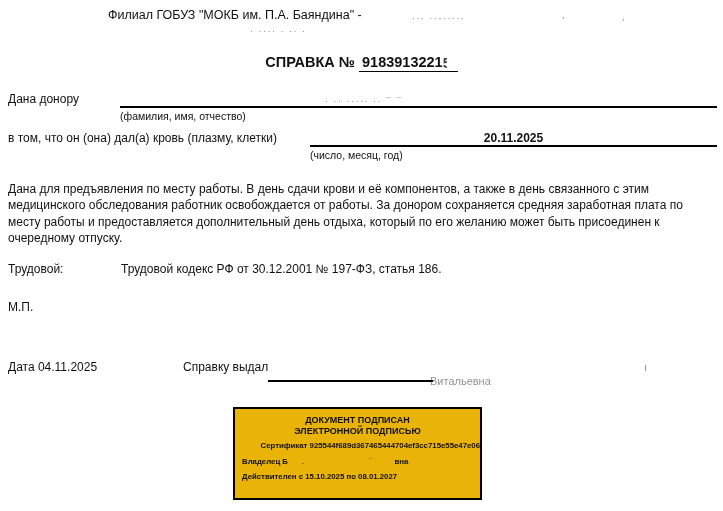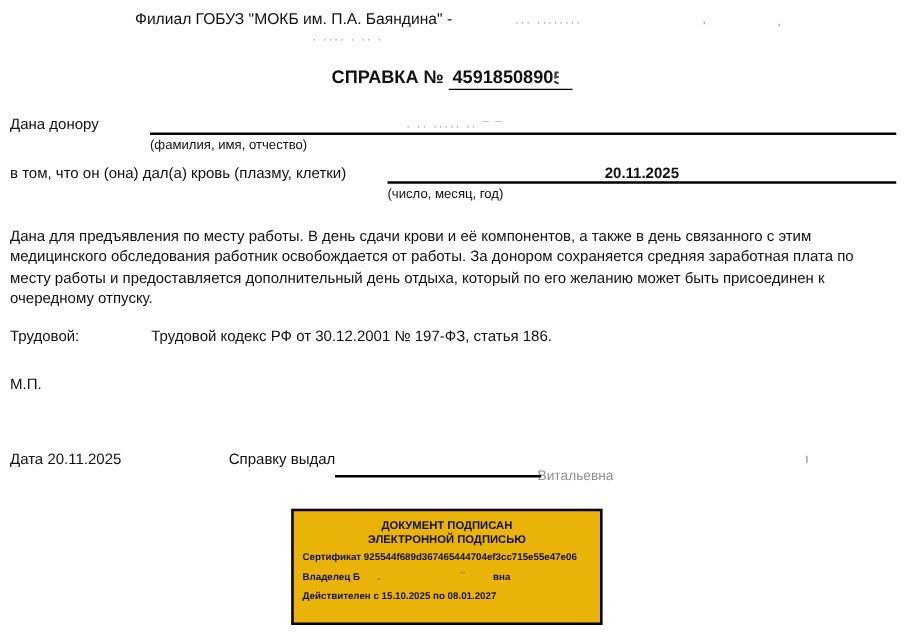--- a/index.html
+++ b/index.html
@@ -24,60 +24,60 @@
   .rule-thin { background:#000; height:1.5px; }
   .remnant { color:#222; opacity:.55; font-size:9px; letter-spacing:1.5px; white-space:nowrap; }
   .remnant-lg { color:#222; opacity:.5; font-size:11px; white-space:nowrap; }
   .stray { color:#222; opacity:.6; font-size:9px; }
   .esign-box {
     left:233px; top:407px; width:245px; height:89px;
     border:2px solid #000; background:#eab308;
   }
   .esign-head { text-align:center; font-size:9px; font-weight:bold; line-height:11px; margin-top:6px; }
   .esign-row { font-size:7.8px; font-weight:bold; line-height:10px; padding-left:7px; white-space:nowrap; }
-  .cert-row { margin-top:4px; letter-spacing:0; }
+  .cert-row { margin-top:4px; letter-spacing:0;text-align:right; }
   .owner-row { margin-top:6px; }
   .valid-row { margin-top:5px; }
   .owner-mark1 { display:inline-block; margin-left:14px; opacity:.6; }
   .owner-mark2 { display:inline-block; margin-left:64px; opacity:.6; }
   .owner-tail { display:inline-block; margin-left:22px; }
 </style>
 </head>
 <body>
 
 <div class="page">
 
   <div class="abs org" style="left:108px; top:8px;">Филиал ГОБУЗ "МОКБ им. П.А. Баяндина" - </div>
   <span class="abs remnant" style="left:412px; top:13px;">··· ········</span>
   <span class="abs remnant" style="left:250px; top:26px;">· ···· · ·· ·</span>
   <span class="abs stray" style="left:562px; top:10px;">,</span>
   <span class="abs stray" style="left:622px; top:12px;">,</span>
 
   <div class="abs title">
-    <span>СПРАВКА №</span>&nbsp;<span class="title-number"><span>4591850890</span><span class="half-digit">5</span>&nbsp;&nbsp;</span>
+    <span>СПРАВКА №</span>&nbsp;<span class="title-number"><span>9183913221</span><span class="half-digit">5</span>&nbsp;&nbsp;</span>
   </div>
 
   <div class="abs t12" style="left:8px; top:92px;">Дана донору</div>
   <div class="abs rule" style="left:120px; top:92px; width:597px;"></div>
   <span class="abs remnant" style="left:325px; top:96px;">· ·· ····· ·· ¯ ¯</span>
   <div class="abs cap" style="left:120px; top:110px; width:597px;">(фамилия, имя, отчество)</div>
 
   <div class="abs t12" style="left:8px; top:131px;">в том, что он (она) дал(а) кровь (плазму, клетки)</div>
   <div class="abs rule" style="left:310px; top:131px; width:407px;"></div>
   <div class="abs t12 bold" style="left:310px; top:131px; width:407px; text-align:center;">20.11.2025</div>
   <div class="abs cap" style="left:310px; top:149px; width:407px;">(число, месяц, год)</div>
 
   <div class="abs t12w" style="left:8px; top:181px; width:706px;">Дана для предъявления по месту работы. В день сдачи крови и её компонентов, а также в день связанного с этим медицинского обследования работник освобождается от работы. За донором сохраняется средняя заработная плата по месту работы и предоставляется дополнительный день отдыха, который по его желанию может быть присоединен к очередному отпуску.</div>
 
   <div class="abs t12" style="left:8px; top:262px;">Трудовой:</div>
   <div class="abs t12" style="left:121px; top:262px;">Трудовой кодекс РФ от 30.12.2001 № 197-ФЗ, статья 186.</div>
 
   <div class="abs t12" style="left:8px; top:300px;">М.П.</div>
 
-  <div class="abs t12" style="left:8px; top:360px;">Дата 20.11.2025</div>
+  <div class="abs t12" style="left:8px; top:360px;">Дата 04.11.2025</div>
   <div class="abs t12" style="left:183px; top:360px;">Справку выдал</div>
   <div class="abs rule-thin" style="left:268px; top:380px; width:165px;"></div>
 
   <span class="abs remnant-lg" style="left:644px; top:361px;">ı</span>
   <div class="abs remnant-lg" style="left:430px; top:375px;">Витальевна</div>
 
   <div class="abs esign-box">
     <div class="esign-head">
       <div>ДОКУМЕНТ ПОДПИСАН</div>
       <div>ЭЛЕКТРОННОЙ ПОДПИСЬЮ</div>

